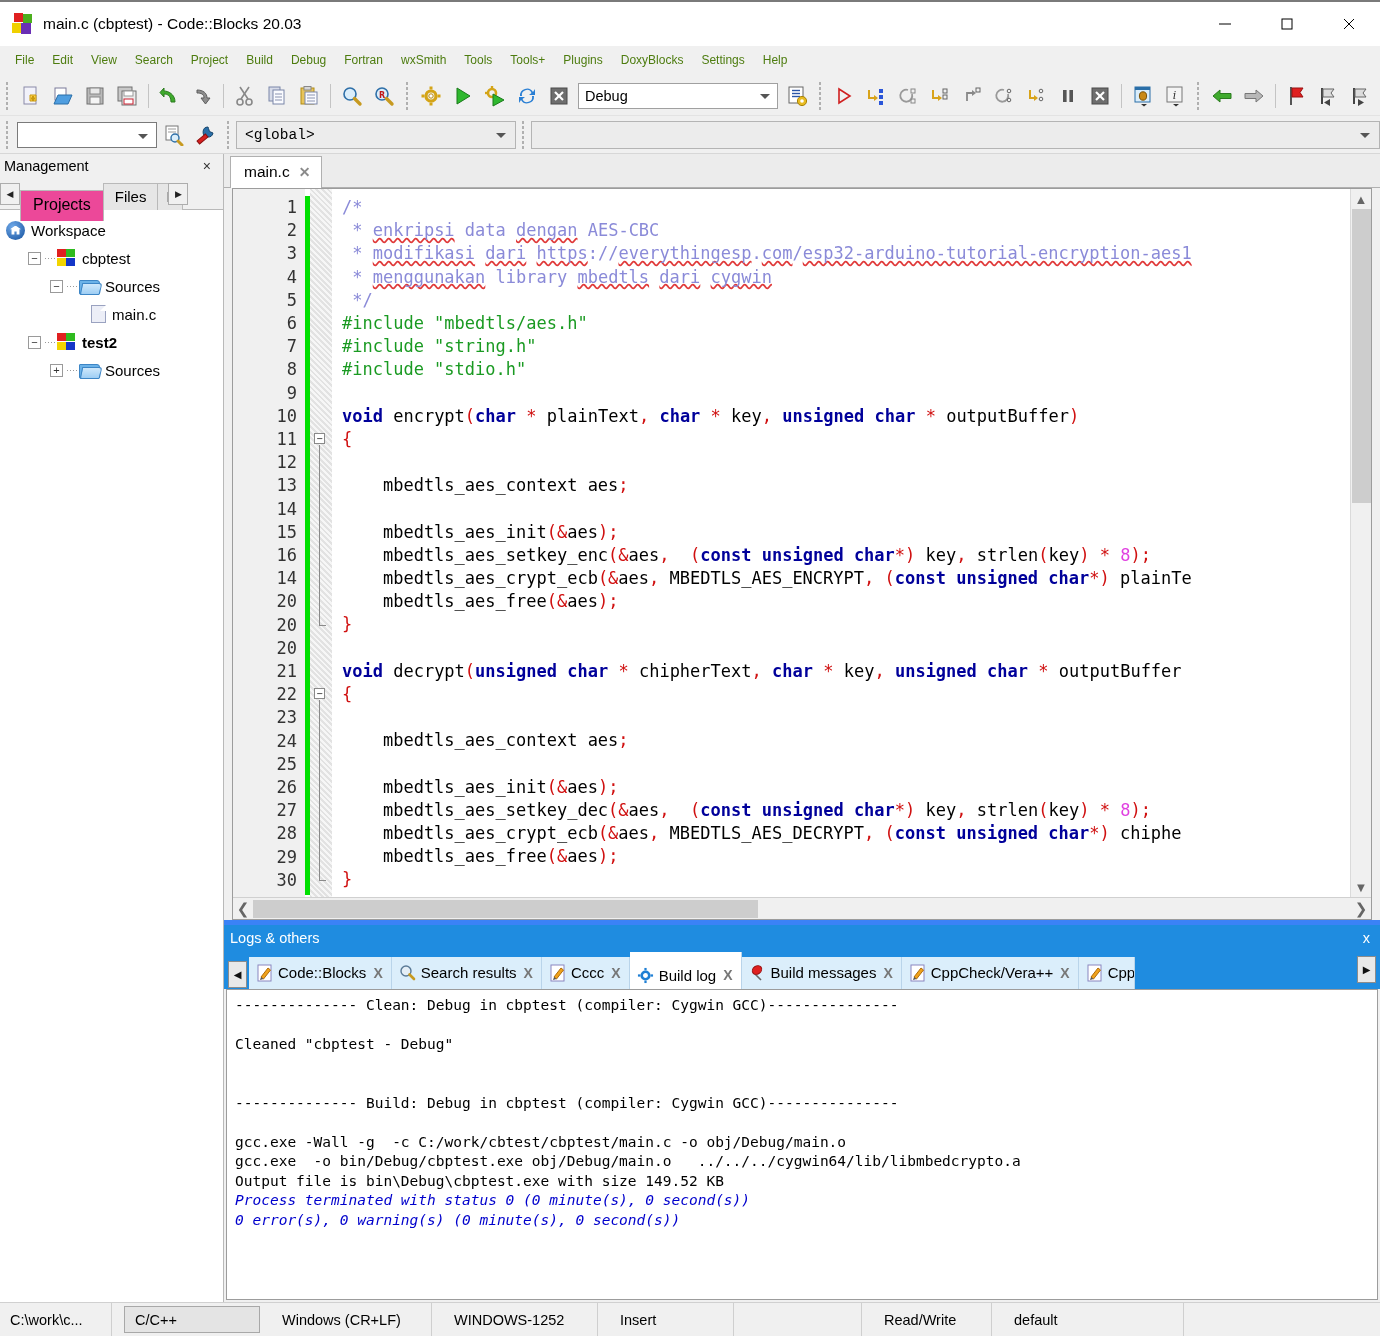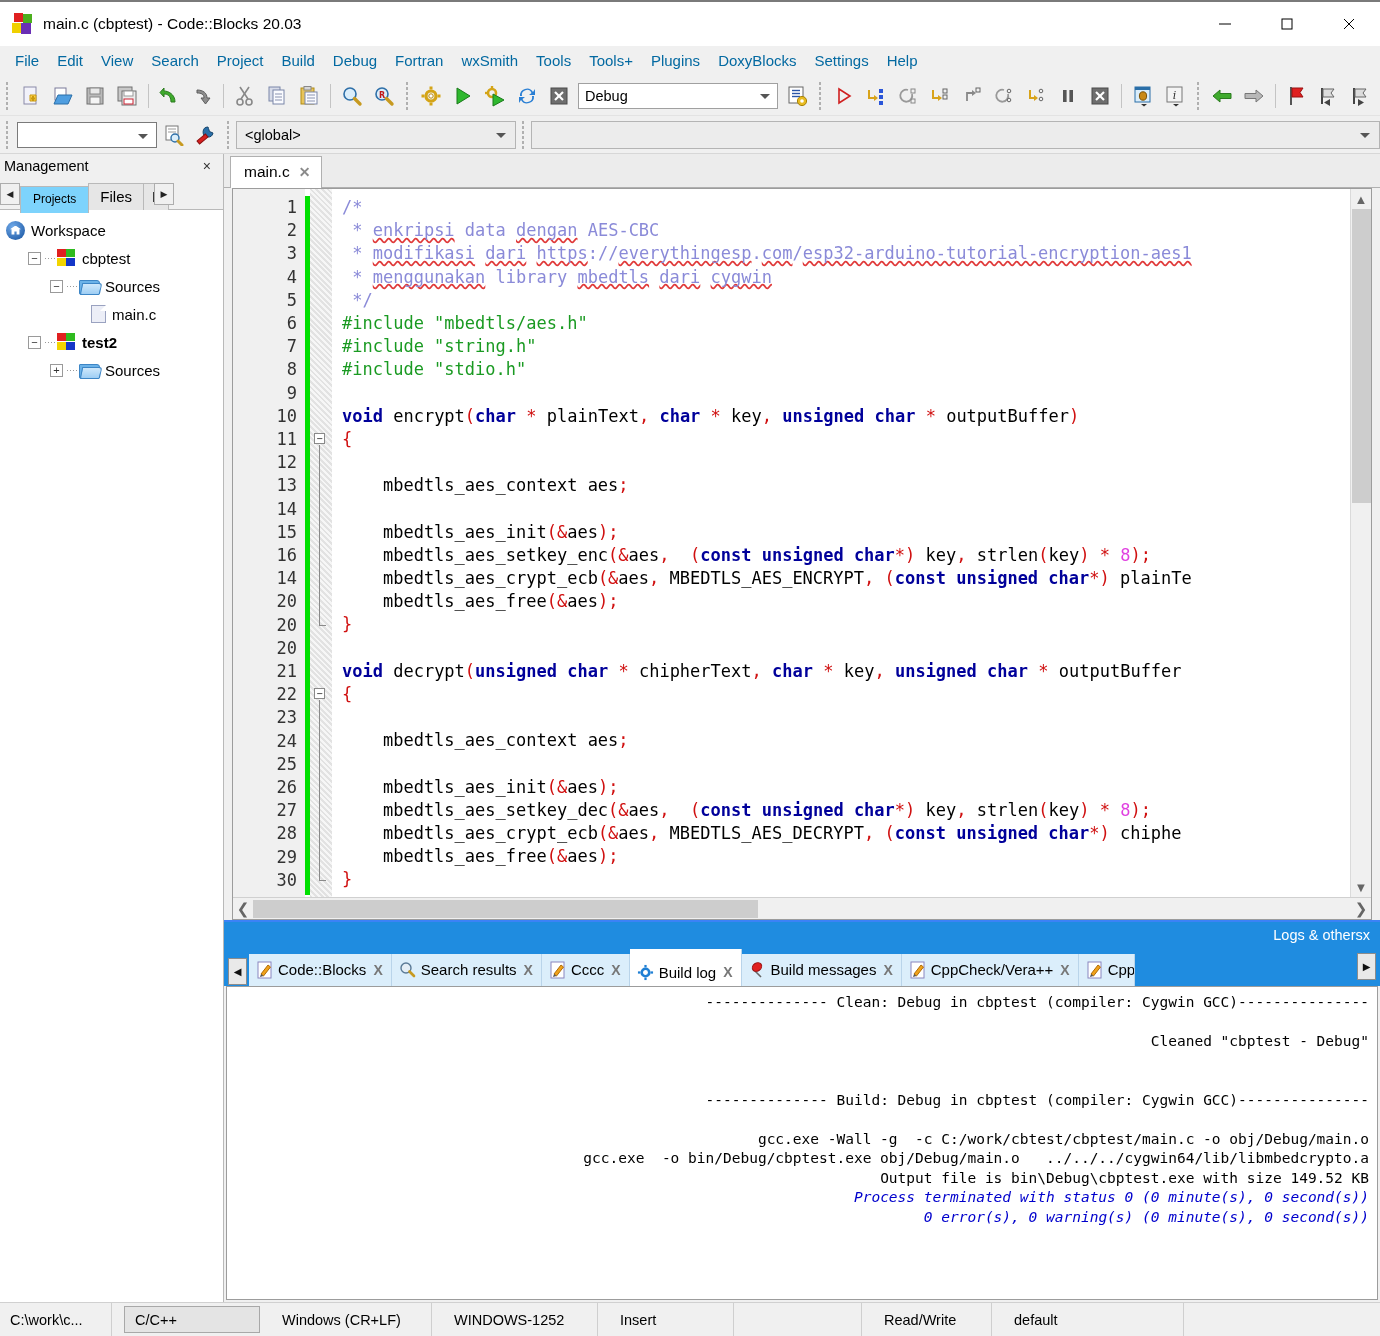--- a/index.html
+++ b/index.html
@@ -57,21 +57,21 @@
   .wc svg { display:block; }
 
   
   .menubar {
     height: 30px; flex: 0 0 30px;
     background: #f0f0f0;
     display: flex; align-items: center;
     padding-left: 6px;
   }
   .menu-item {
-    padding: 3px 9px; font-size: 15px; color: #0369a1;
+    padding: 3px 9px; font-size: 12px; color: #4d7c0f;
     white-space: nowrap; line-height: 1.3;
   }
 
   
   .toolbar {
     height: 40px; flex: 0 0 40px;
     background: #f0f0f0;
     display: flex; align-items: center;
     border-bottom: 1px solid #e3e3e3;
   }
@@ -102,20 +102,21 @@
     border-left: 5px solid transparent; border-right: 5px solid transparent;
     border-top: 5px solid #555;
   }
 
   
   .toolbar2 {
     height: 38px; flex: 0 0 38px;
     background: #f0f0f0;
     display: flex; align-items: center;
     border-bottom: 1px solid #d7d7d7;
+    font-family: Liberation Mono, monospace;
   }
   .srch-combo {
     width: 140px; height: 26px; flex: 0 0 140px;
     background: #fff; border: 1px solid #7a7a7a;
     position: relative; margin-left: 2px;
   }
   .srch-combo .caret {
     position: absolute; right: 8px; top: 11px;
     width: 0; height: 0;
     border-left: 5px solid transparent; border-right: 5px solid transparent;
@@ -169,23 +170,23 @@
   }
   .mtab {
     padding: 4px 11px 5px;
     font-size: 15px;
     background: #e6e6e6;
     border: 1px solid #b9b9b9; border-bottom: none;
     margin-right: -1px;
     position: relative; top: 1px;
   }
   .mtab.active {
-    background: #7dd3fc; font-size: 12px;
+    background: #ec4899; font-size: 16px;
     padding: 5px 12px 7px;
-    z-index: 2; top: 4px;
+    z-index: 2; top: 12px;
   }
   .mtab.clipped { overflow: hidden; width: 26px; padding-left: 8px; padding-right: 2px; }
   .tree {
     flex: 1 1 auto; background: #fff;
     padding: 6px 0 0 6px; overflow: hidden;
     font-size: 15px;
   }
   .tnode { display: flex; align-items: center; height: 28px; position: relative; }
   .tnode .lbl { margin-left: 6px; white-space: nowrap; }
   .tnode .lbl.bold { font-weight: bold; }
@@ -321,22 +322,21 @@
   }
   .vsb .ar { height: 20px; color: #666; font-size: 13px; display:flex; align-items:center; }
   .vsb .track { flex: 1 1 auto; width: 19px; position: relative; }
   .vsb .thumb { position: absolute; top: 0; left: 0; width: 19px; height: 44%; background: #cdcdcd; }
 
   
   .logs {
     flex: 0 0 382px; height: 382px;
     display: flex; flex-direction: column;
     background: #f0f0f0;
-    border-top: 2px solid #3b82f6;
-    text-align: right;
+    border-top: 5px solid #3b82f6;
   }
   .logs-head {
     height: 26px; flex: 0 0 26px; background: #1f8ce0;
     color: #fff; display: flex; align-items: center;
     padding: 0 10px 0 6px; font-size: 14.5px;
   }
   .logs-head .t { flex: 1 1 auto; }
   .logs-tabs {
     height: 38px; flex: 0 0 38px;
     background: #1f8ce0;

